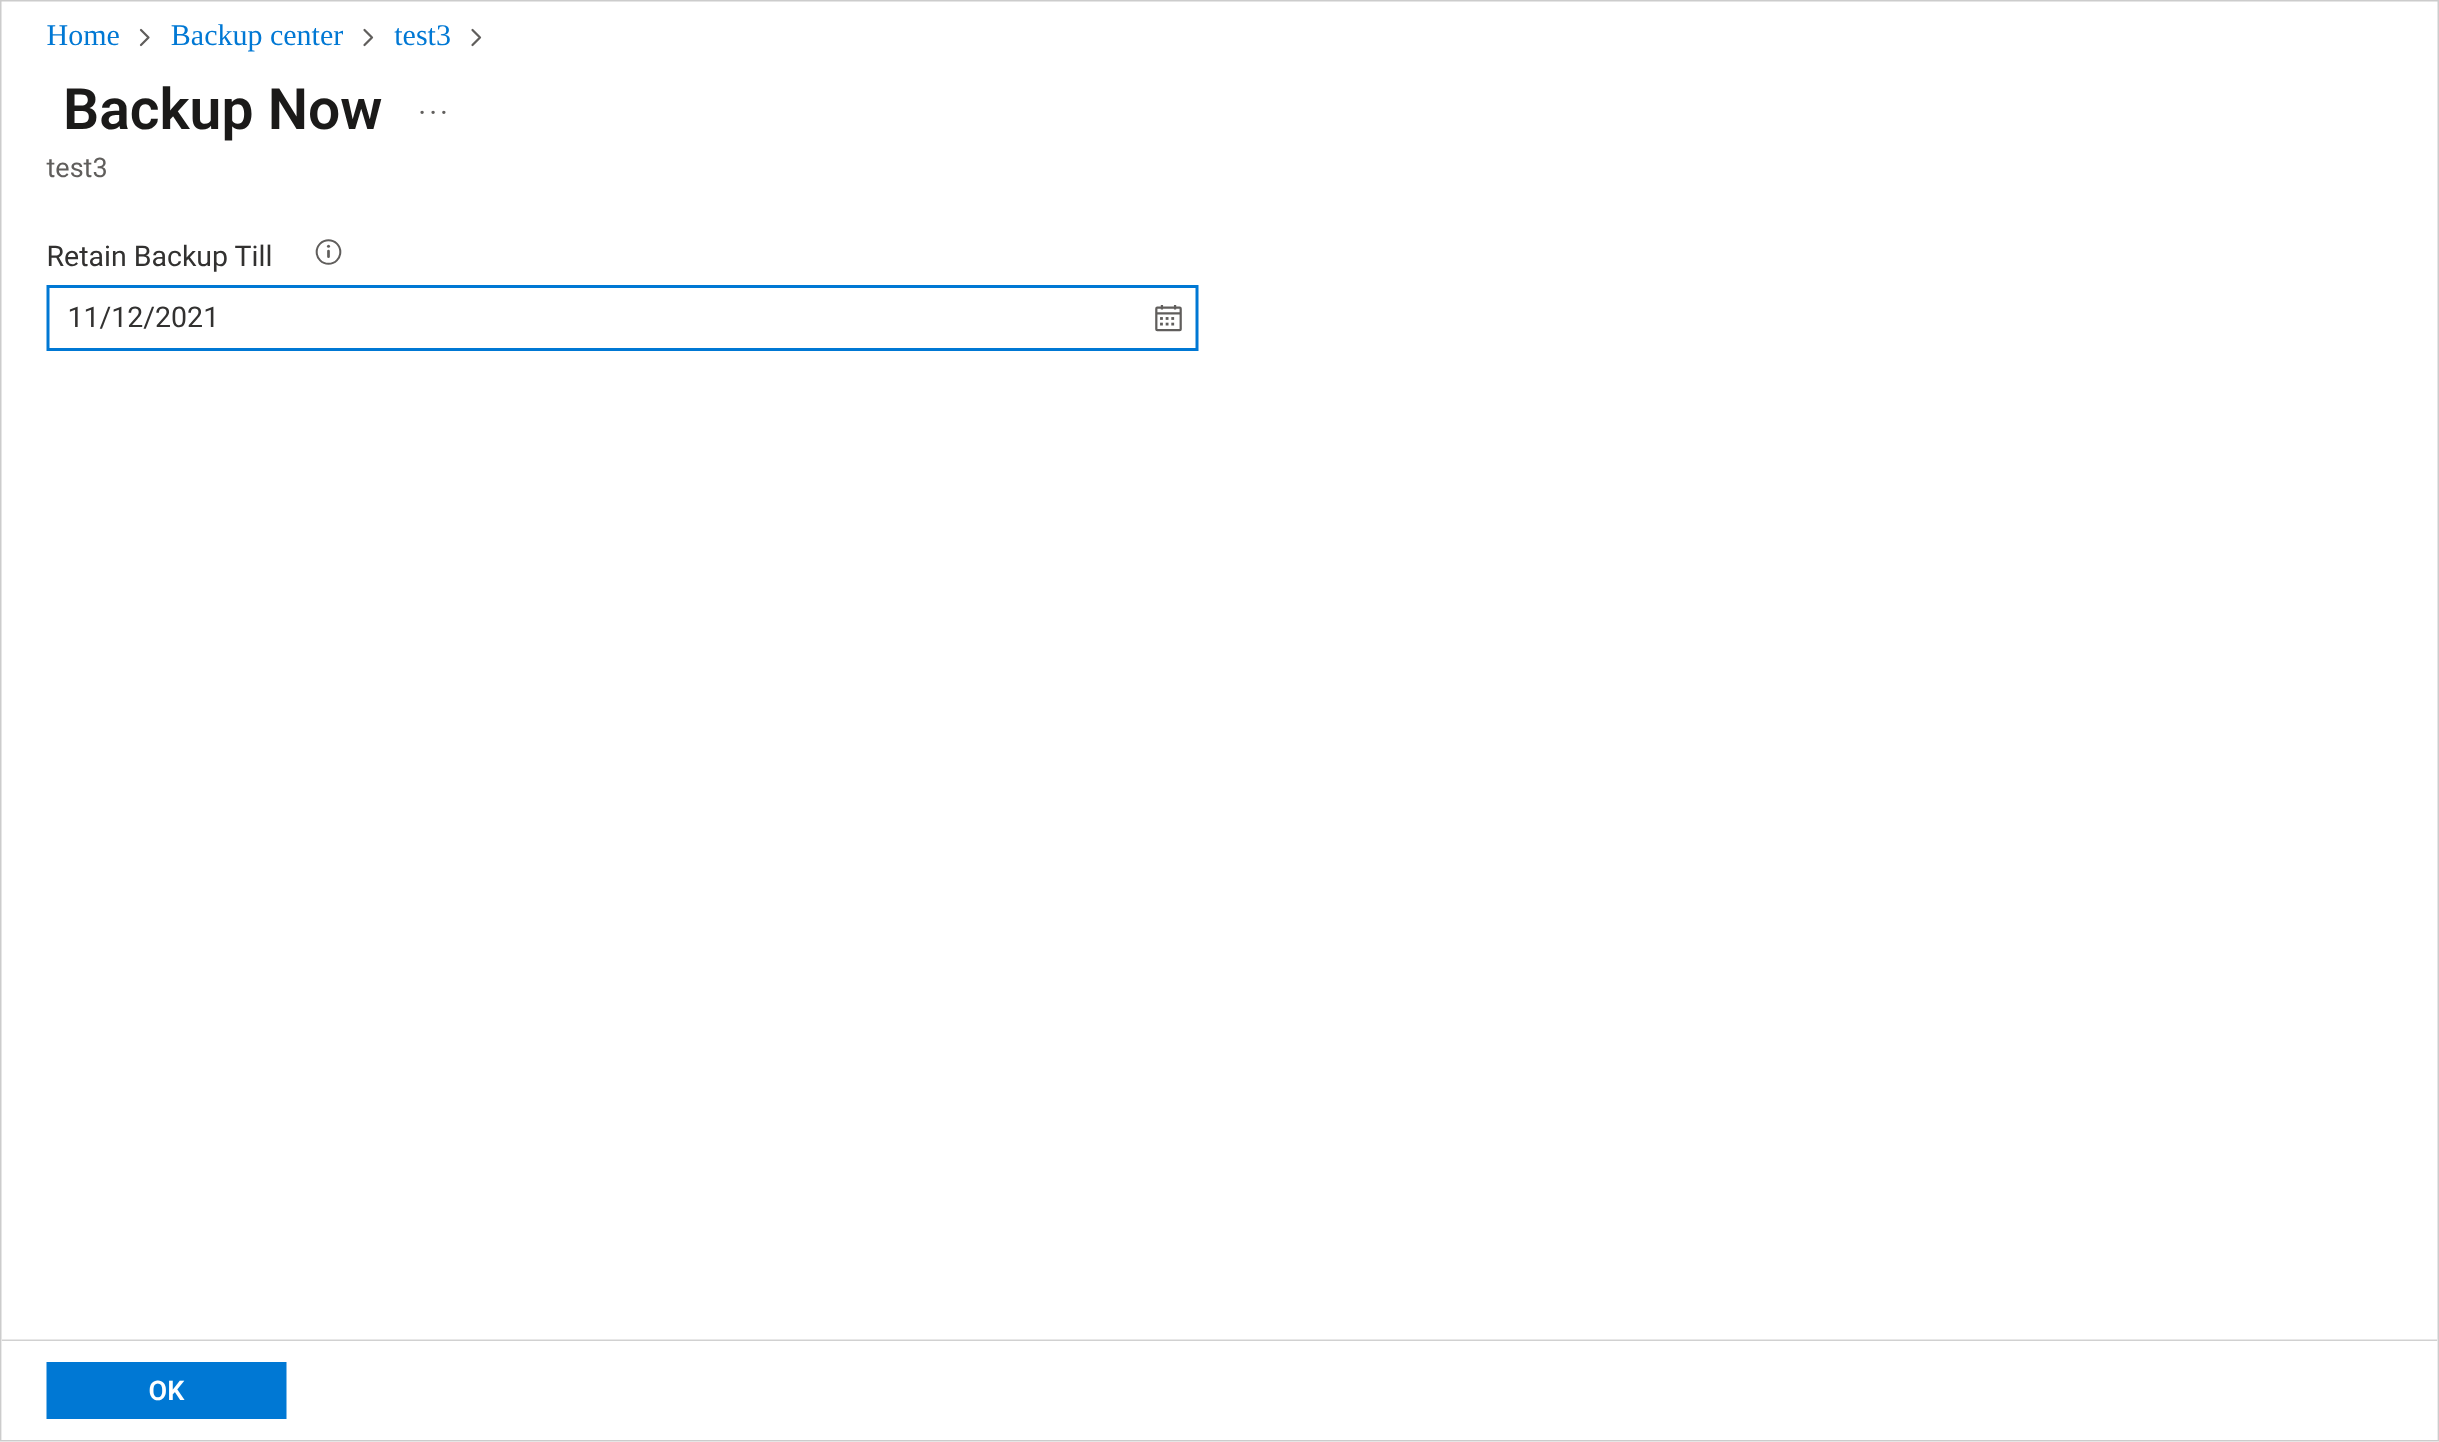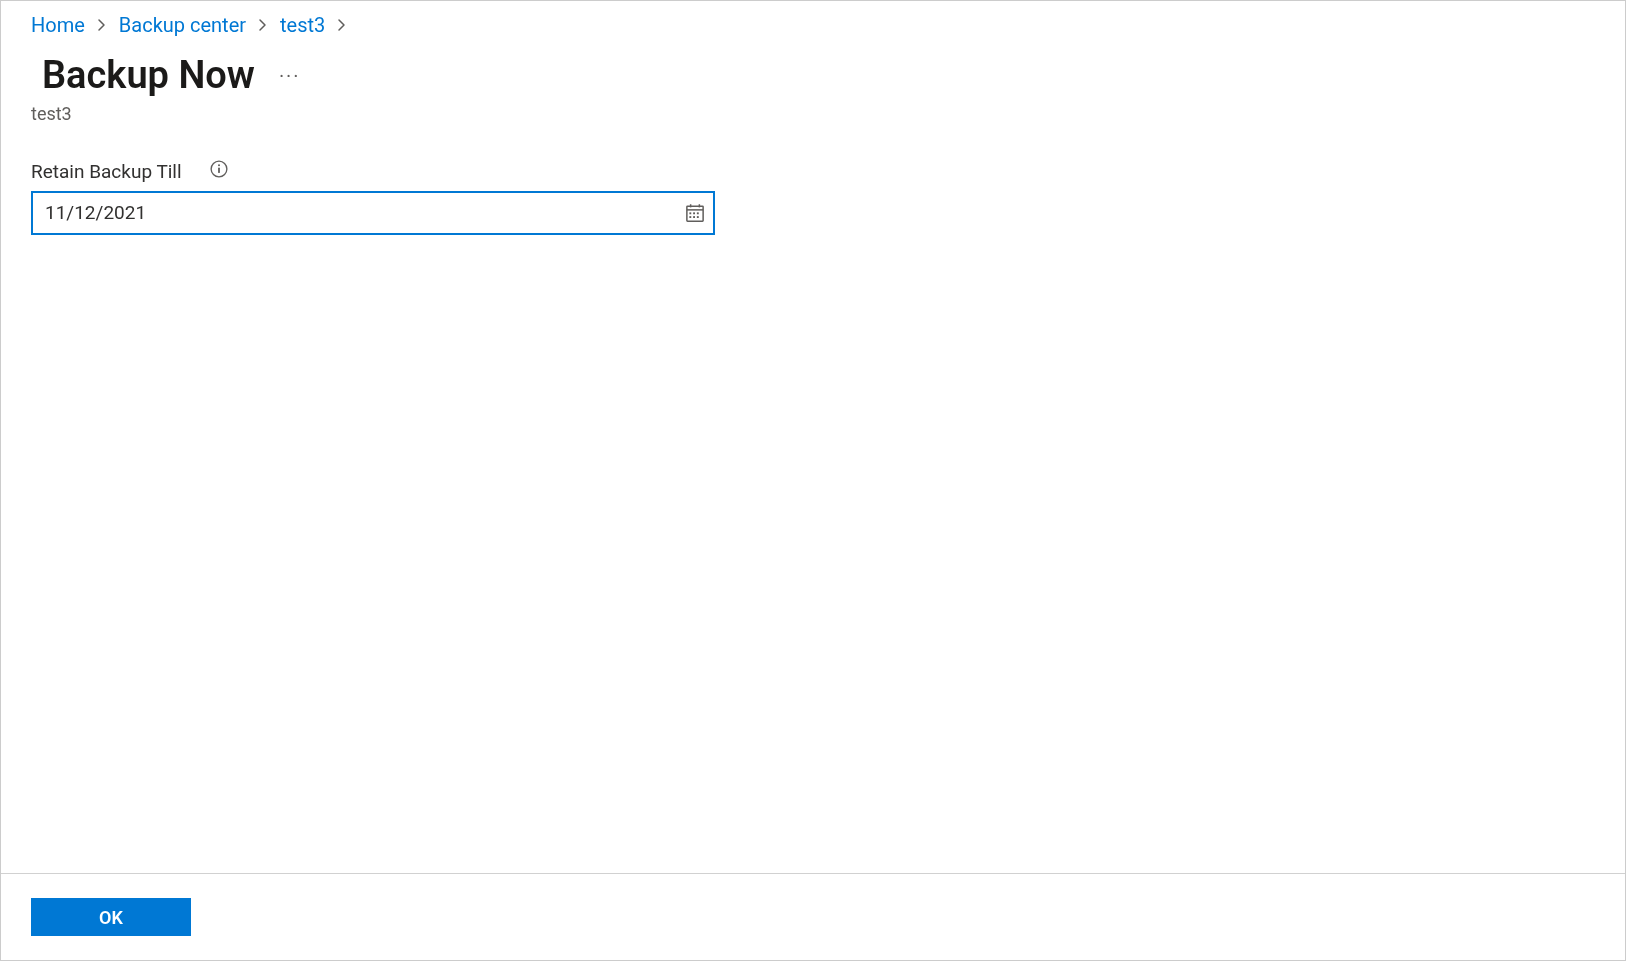--- a/index.html
+++ b/index.html
@@ -24,20 +24,21 @@
       display: flex;
       align-items: center;
       gap: 12px;
       font-size: 20px;
       padding-top: 4px;
       padding-bottom: 16px;
     }
     .breadcrumb a {
       color: #0078d4;
       text-decoration: none;
+      font-family: Liberation Serif, serif;
     }
     .breadcrumb .chevron {
       color: #605e5c;
       font-size: 16px;
       line-height: 1;
       display: inline-flex;
     }
     .title-row {
       display: flex;
       align-items: center;
@@ -74,21 +75,21 @@
       color: #323130;
     }
     .info-icon {
       width: 18px;
       height: 18px;
       cursor: pointer;
       color: #605e5c;
     }
     .date-input-wrapper {
       position: relative;
-      width: 684px;
+      width: 768px;
     }
     .date-input {
       width: 100%;
       height: 44px;
       border: 2px solid #0078d4;
       padding: 0 44px 0 12px;
       font-size: 19px;
       font-family: inherit;
       color: #323130;
       outline: none;
@@ -103,21 +104,21 @@
       height: 20px;
       color: #605e5c;
       cursor: pointer;
     }
     .footer {
       position: absolute;
       left: 0;
       right: 0;
       bottom: 0;
       border-top: 1px solid #d1d1d1;
-      padding: 24px 30px;
+      padding: 14px 30px;
       background: #fff;
     }
     .ok-button {
       background: #0078d4;
       color: #ffffff;
       border: none;
       font-size: 18px;
       font-weight: 600;
       padding: 8px 0;
       width: 160px;

